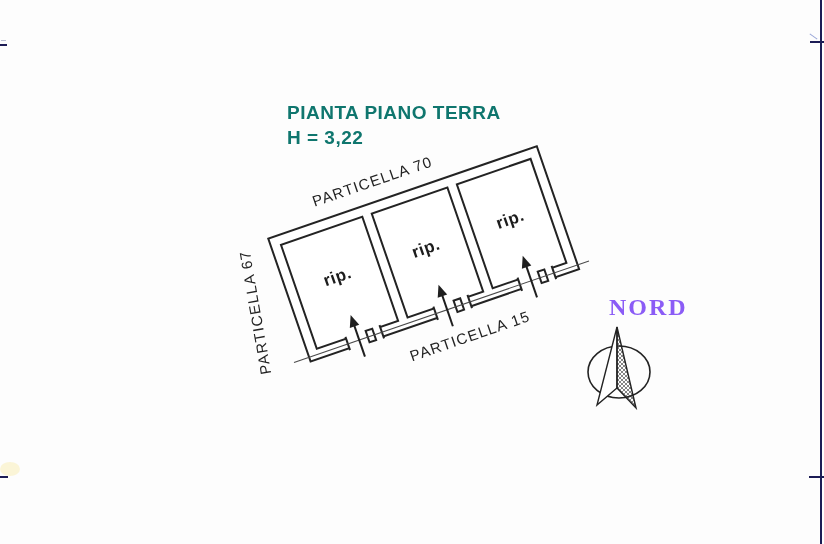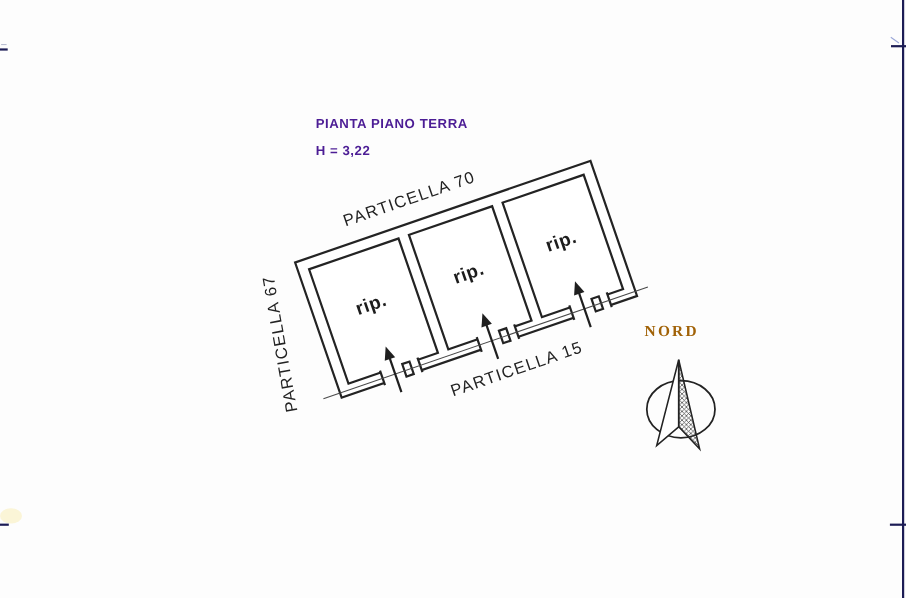--- a/index.html
+++ b/index.html
@@ -14,21 +14,21 @@
   .tick{background:#1c1c55;height:2px;}
   .tick-rt{left:810px;top:41px;width:14px;}
   .tick-rb{left:809px;top:476px;width:15px;}
   .dash-lt{left:0;top:44px;width:7px;}
   .dash-lb{left:0;top:476px;width:8px;}
   .smudge-blue{left:809px;top:36px;width:9px;height:1px;background:#9aa7d8;transform:rotate(35deg);}
   .smudge-gray{left:1px;top:40px;width:5px;height:1px;background:#b9bed2;}
   .smudge-yellow{left:0;top:462px;width:20px;height:14px;background:#faf3d0;border-radius:50%;opacity:.85;}
 
   
-  .title-block{left:287px;top:100px;line-height:25px;font-size:12px;font-weight:bold;letter-spacing:.5px;color:#4c1d95;}
+  .title-block{left:287px;top:100px;line-height:25px;font-size:19px;font-weight:bold;letter-spacing:.5px;color:#0f766e;}
 
   
   .plan{left:267px;top:238px;width:286px;height:132px;transform:rotate(-19deg);transform-origin:0 0;}
   .outer-wall{left:0;top:0;width:286px;height:132px;border:2px solid #232323;background:#fff;box-sizing:border-box;}
   .room{border:2px solid #232323;background:#fff;box-sizing:border-box;top:10px;height:112px;}
   .room-1{left:10px;width:88px;}
   .room-2{left:106px;width:82px;}
   .room-3{left:196px;width:80px;}
   .room-label{width:60px;text-align:center;font-size:17px;font-weight:bold;letter-spacing:.5px;color:#1c1c1c;z-index:6;}
   .rip-1{left:24px;top:50px;}
@@ -42,21 +42,21 @@
   .thin-line{left:-15px;top:126px;width:312px;height:1px;background:#4a4a4a;z-index:4;}
   .arrow-shaft{top:110px;width:2px;height:34px;background:#1f1f1f;z-index:5;}
   .arrow-head{top:100px;width:0;height:0;border-left:5px solid transparent;border-right:5px solid transparent;border-bottom:12px solid #1f1f1f;z-index:5;}
 
   .parcel{font-size:15px;letter-spacing:1.2px;color:#232323;white-space:nowrap;}
   .parcel-top{left:38px;top:-28px;width:160px;text-align:center;}
   .parcel-bottom{left:80px;top:150px;width:160px;text-align:center;}
   .parcel-left{left:185px;top:304px;width:140px;text-align:center;transform:rotate(-100deg);}
 
   
-  .nord-label{left:586px;top:294px;font-family:"Liberation Serif",serif;font-weight:bold;font-size:14px;letter-spacing:2px;color:#a16207;}
+  .nord-label{left:609px;top:294px;font-family:"Liberation Serif",serif;font-weight:bold;font-size:24px;letter-spacing:2px;color:#8b5cf6;}
   .compass-svg{left:580px;top:322px;}
 </style>
 </head>
 <body>
 
 <div class="sheet">
 
   <div class="abs edge-line-right"></div>
   <div class="abs tick tick-rt"></div>
   <div class="abs tick tick-rb"></div>

